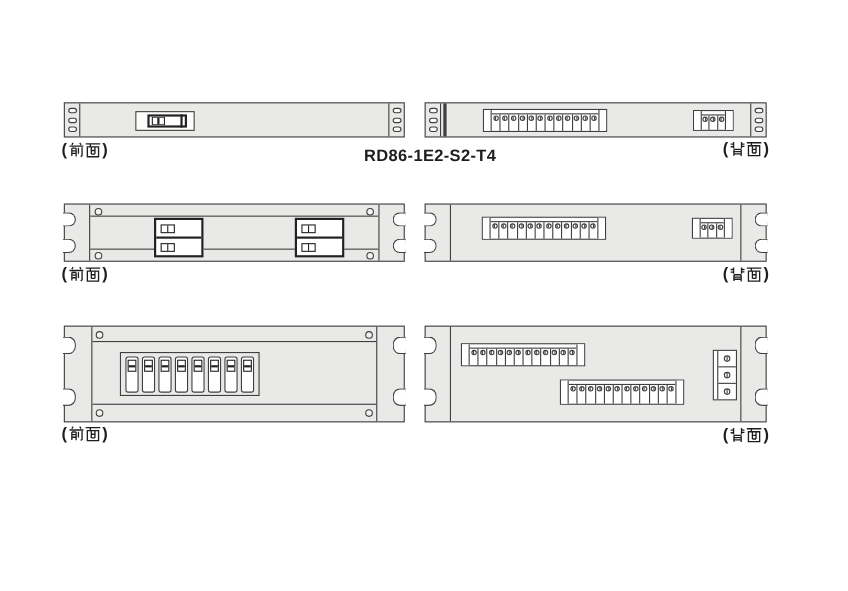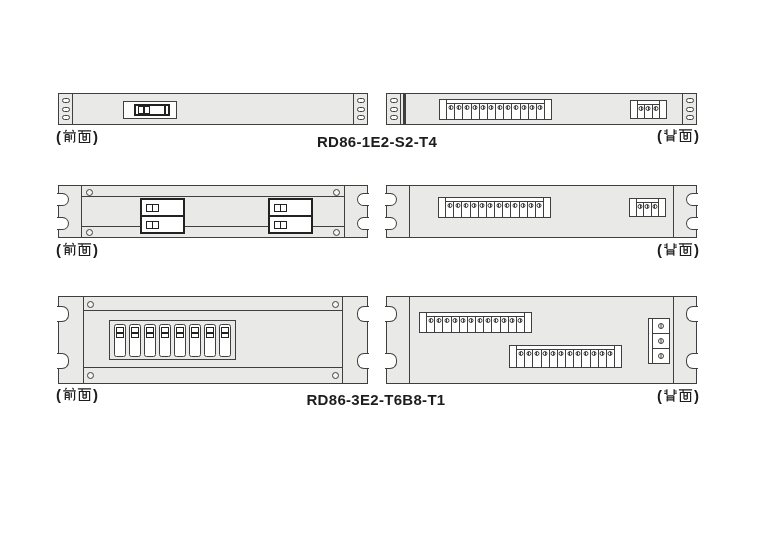--- a/index.html
+++ b/index.html
@@ -193,21 +193,21 @@
   <div class="cjk" style="left:55px;top:127px;" title="(前面)">
     <span class="pa">(</span>
     <svg class="kj" viewBox="0 0 100 100">
         <use href="#g-zen"></use>
       </svg>
     <svg class="kj" viewBox="0 0 100 100">
         <use href="#g-men"></use>
       </svg>
     <span class="pa">)</span>
   </div>
-  <div class="model" style="left:227px;top:133px;width:300px;">RD86-1E2-S2-T4</div>
+  <div class="model" style="left:241px;top:133px;width:300px;">RD86-1E2-S2-T4</div>
   <div class="cjk right" style="left:620px;top:126px;width:80px;" title="(背面)">
     <span class="pa">(</span>
     <svg class="kj" viewBox="0 0 100 100">
         <use href="#g-hai"></use>
       </svg>
     <svg class="kj" viewBox="0 0 100 100">
         <use href="#g-men"></use>
       </svg>
     <span class="pa">)</span>
   </div>
@@ -501,21 +501,20 @@
   <div class="cjk" style="left:55px;top:385px;" title="(前面)">
     <span class="pa">(</span>
     <svg class="kj" viewBox="0 0 100 100">
         <use href="#g-zen"></use>
       </svg>
     <svg class="kj" viewBox="0 0 100 100">
         <use href="#g-men"></use>
       </svg>
     <span class="pa">)</span>
   </div>
-  <div class="model" style="left:226px;top:391px;width:300px;">RD86-3E2-T6B8-T1</div>
   <div class="cjk right" style="left:620px;top:386px;width:80px;" title="(背面)">
     <span class="pa">(</span>
     <svg class="kj" viewBox="0 0 100 100">
         <use href="#g-hai"></use>
       </svg>
     <svg class="kj" viewBox="0 0 100 100">
         <use href="#g-men"></use>
       </svg>
     <span class="pa">)</span>
   </div>

